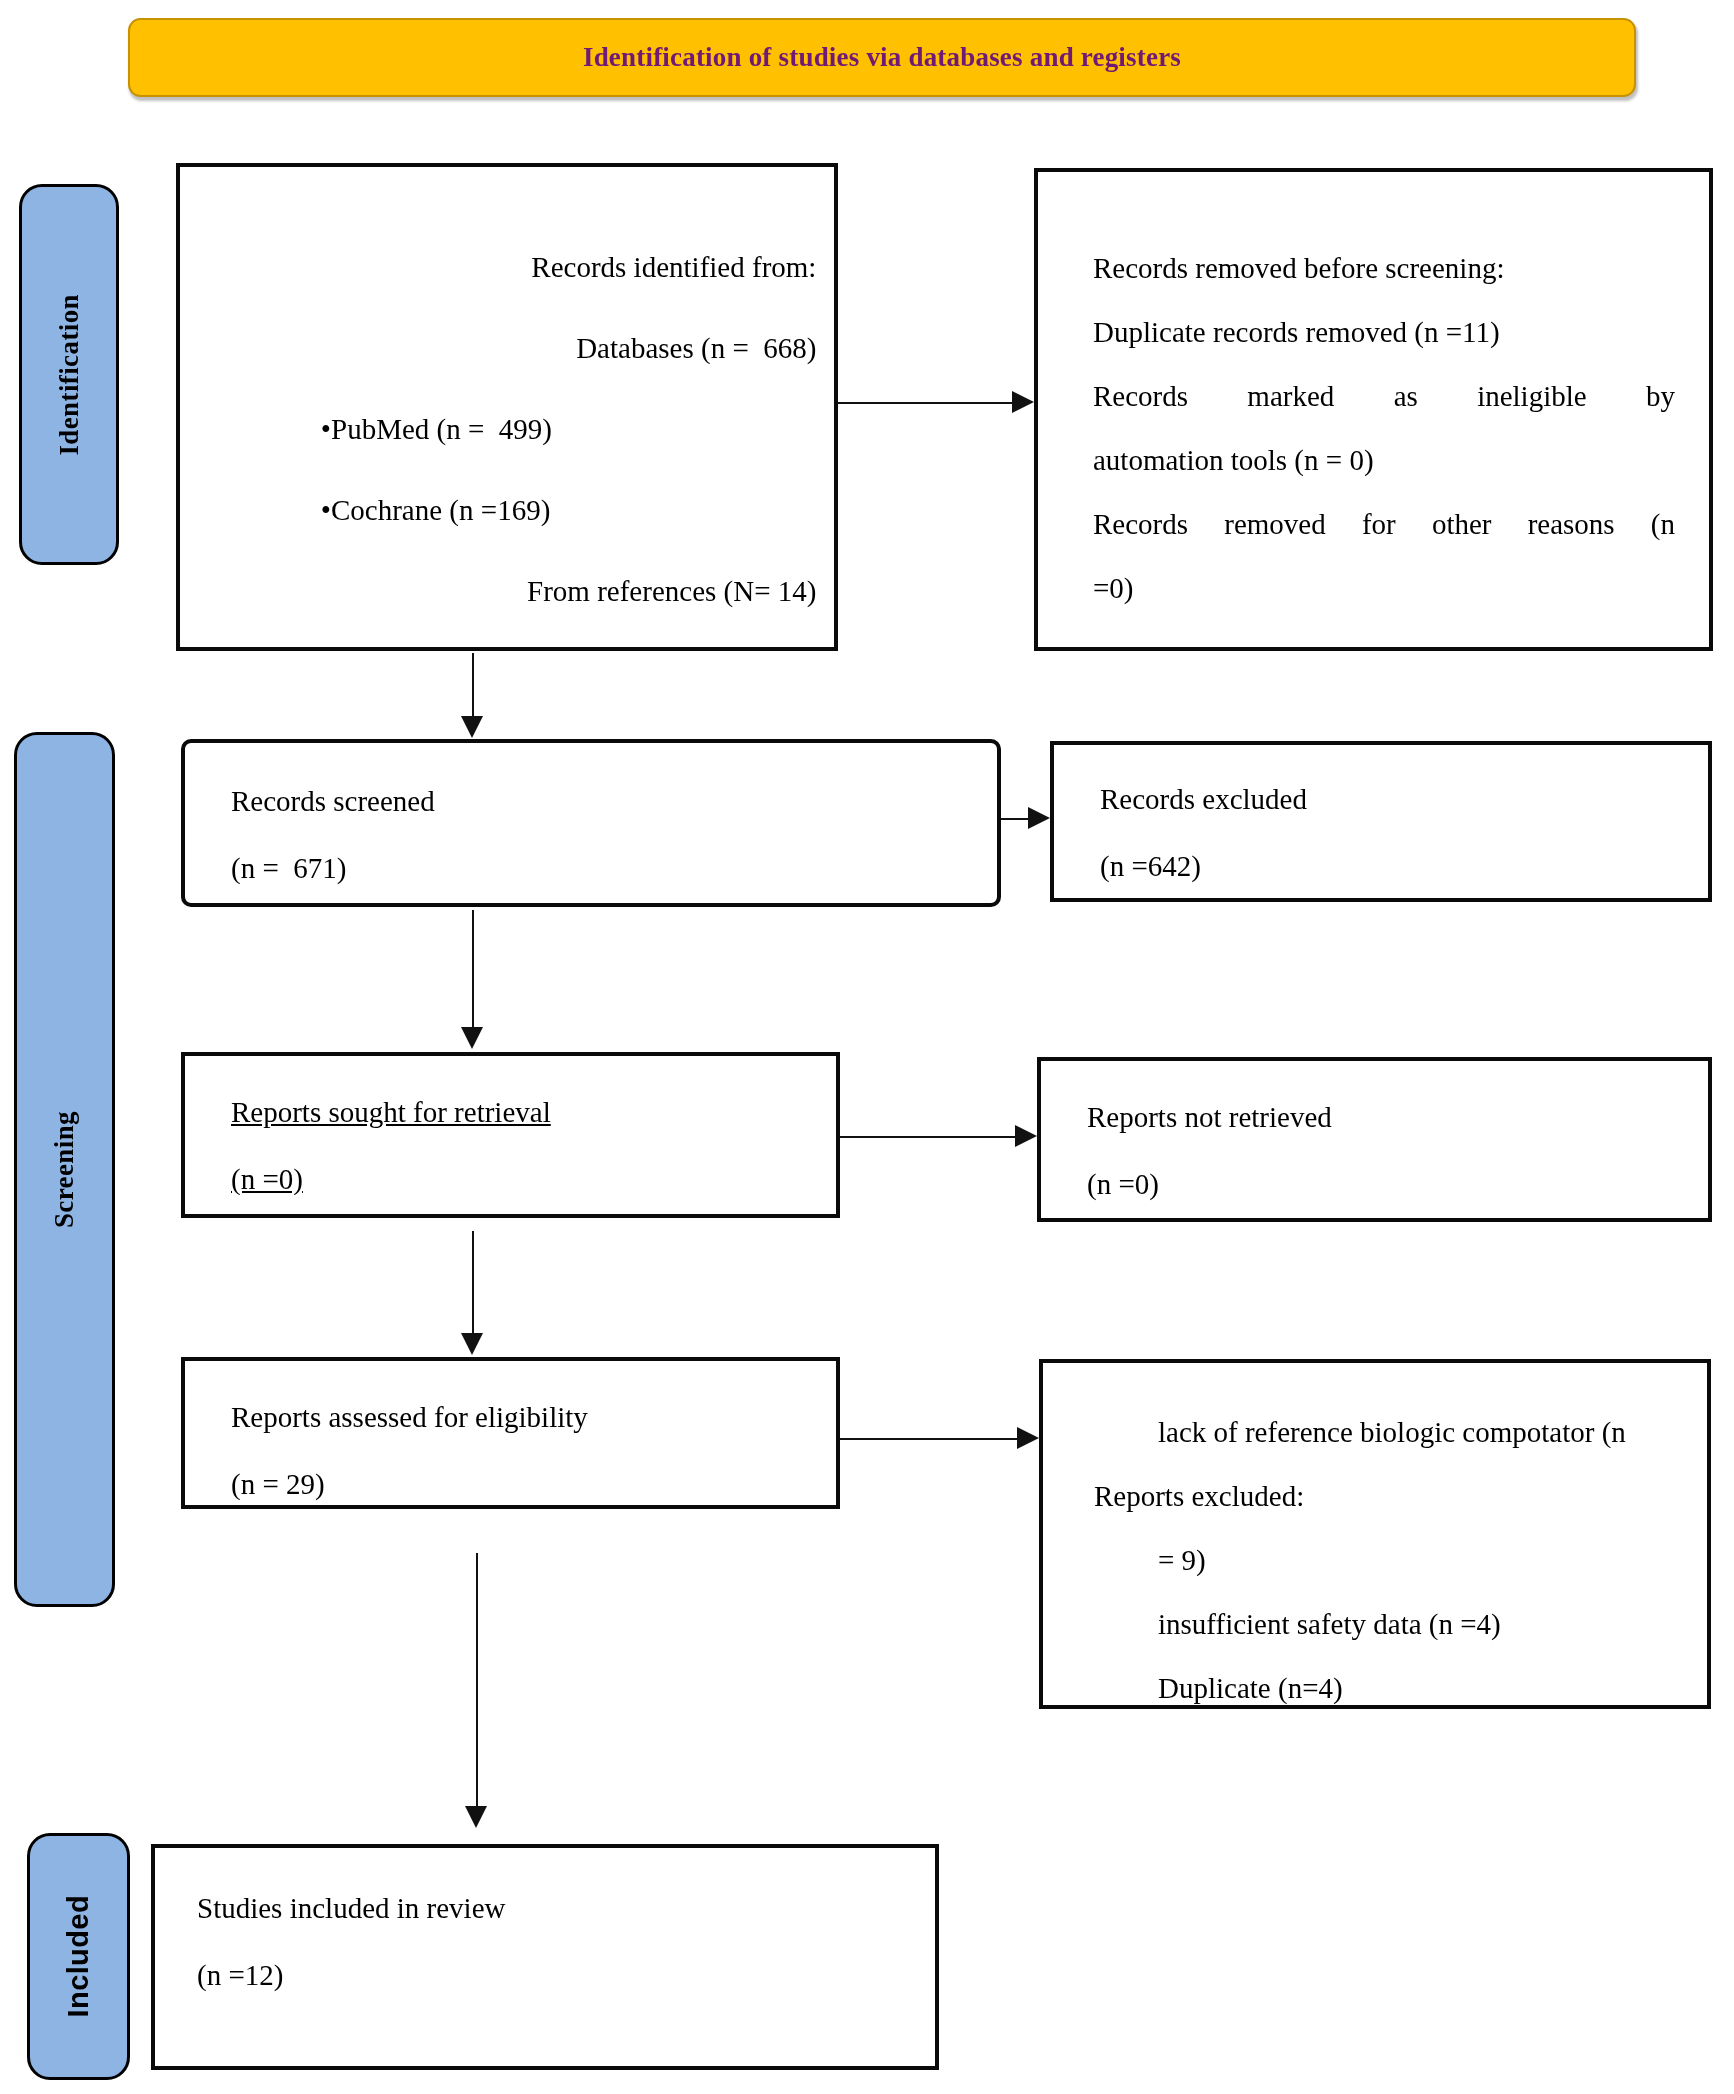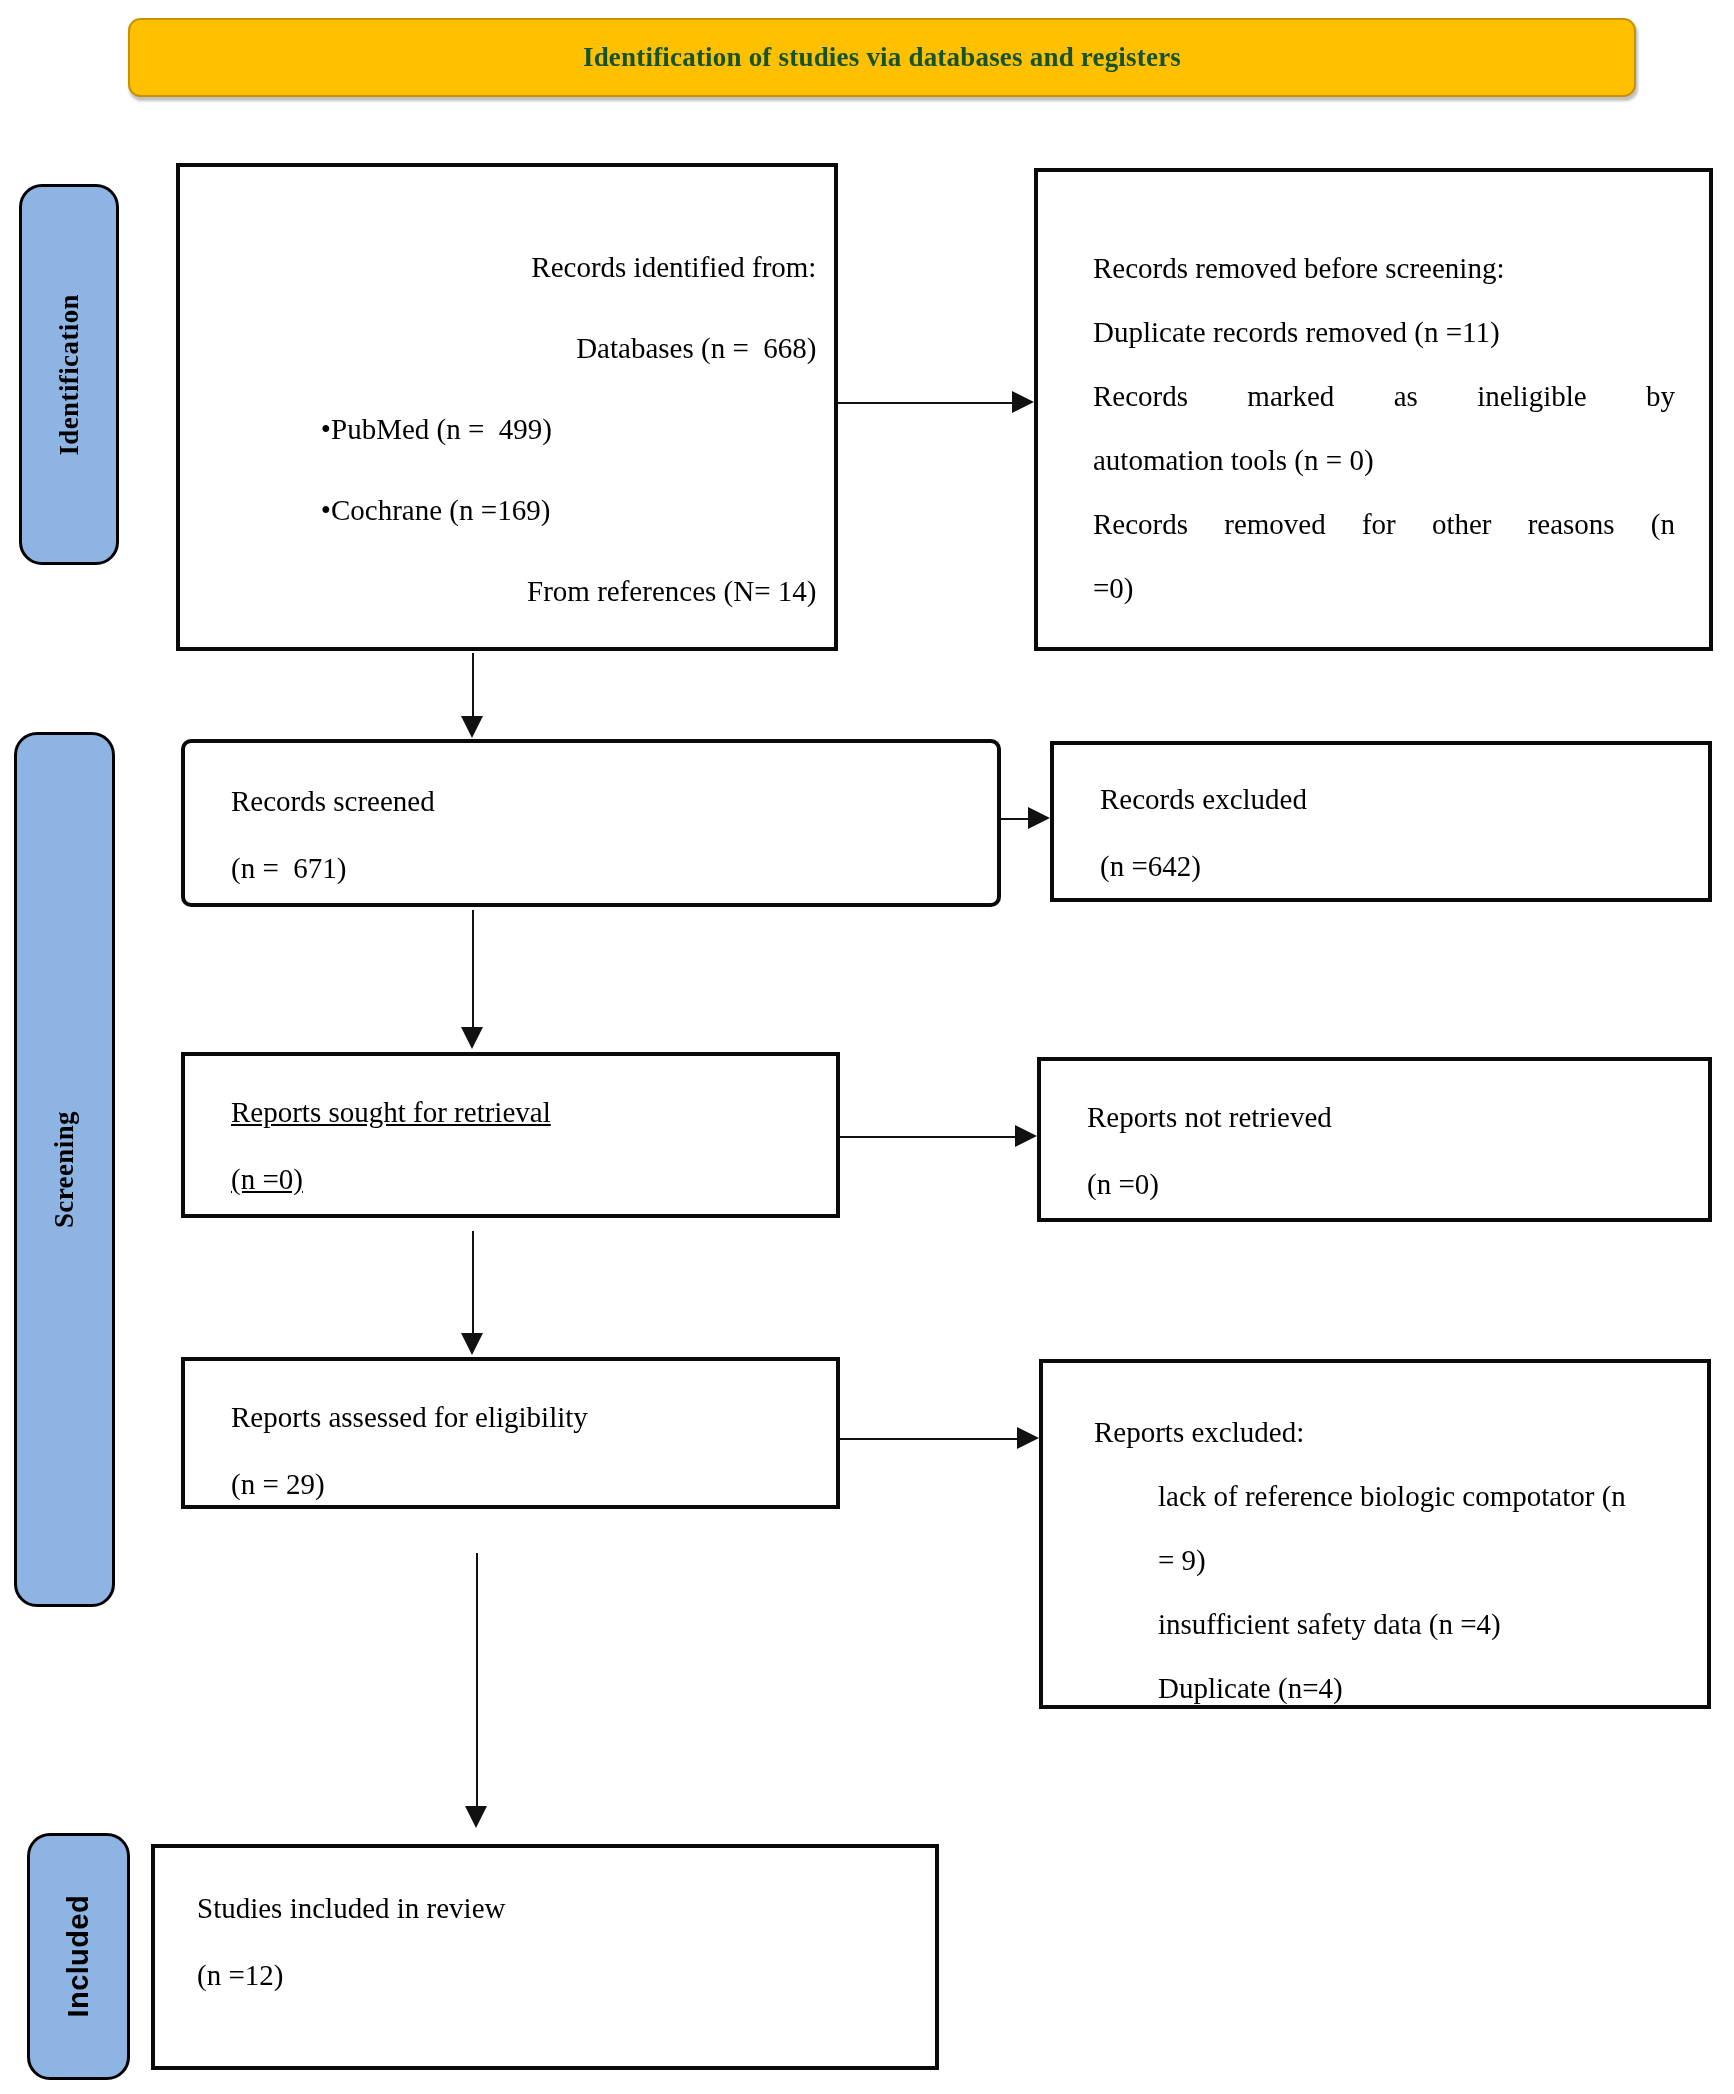--- a/index.html
+++ b/index.html
@@ -4,21 +4,21 @@
 <style>
   html,body{margin:0;padding:0;background:#ffffff;}
   #canvas{position:relative;width:1734px;height:2094px;background:#ffffff;overflow:hidden;
           font-family:"Liberation Serif","DejaVu Serif",serif;color:#000;}
 
   
   .banner{position:absolute;left:128px;top:17.6px;width:1504px;height:75px;
           background:#FFC000;border:2.6px solid #C79100;border-radius:12.4px;
           box-shadow:1.8px 3.5px 2.6px rgba(140,140,140,.55);
           display:flex;align-items:center;justify-content:center;}
-  .banner .t{font-size:27px;font-weight:bold;color:#14532d;letter-spacing:0.2px;}
+  .banner .t{font-size:27px;font-weight:bold;color:#701a75;letter-spacing:0.2px;}
 
   
   .stage{position:absolute;background:#8DB4E2;border:3.5px solid #000;border-radius:23px;
          display:flex;align-items:center;justify-content:center;}
   .stage .vtxt{writing-mode:vertical-rl;transform:rotate(180deg);
                font-size:27px;font-weight:bold;letter-spacing:0.4px;}
   .stage .sans{font-family:"Liberation Sans","DejaVu Sans",sans-serif;font-size:29px;}
   #stage-identification{left:19.4px;top:184px;width:94px;height:375px;}
   #stage-screening{left:14px;top:732px;width:95px;height:869px;}
   #stage-included{left:26.5px;top:1833px;width:97px;height:241px;}
@@ -119,22 +119,22 @@
     <div class="t">Reports not retrieved</div>
     <div class="t">(n =0)</div>
   </div>
 
   <div class="box" id="box-reports-assessed">
     <div class="t">Reports assessed for eligibility</div>
     <div class="t">(n = 29)</div>
   </div>
 
   <div class="box" id="box-reports-excluded">
+    <div class="t ind2">lack of reference biologic compotator (n</div>
     <div class="t">Reports excluded:</div>
-    <div class="t ind2">lack of reference biologic compotator (n</div>
     <div class="t ind2">= 9)</div>
     <div class="t ind2">insufficient safety data (n =4)</div>
     <div class="t ind2">Duplicate (n=4)</div>
   </div>
 
   <div class="box" id="box-studies-included">
     <div class="t">Studies included in review</div>
     <div class="t">(n =12)</div>
   </div>
 

